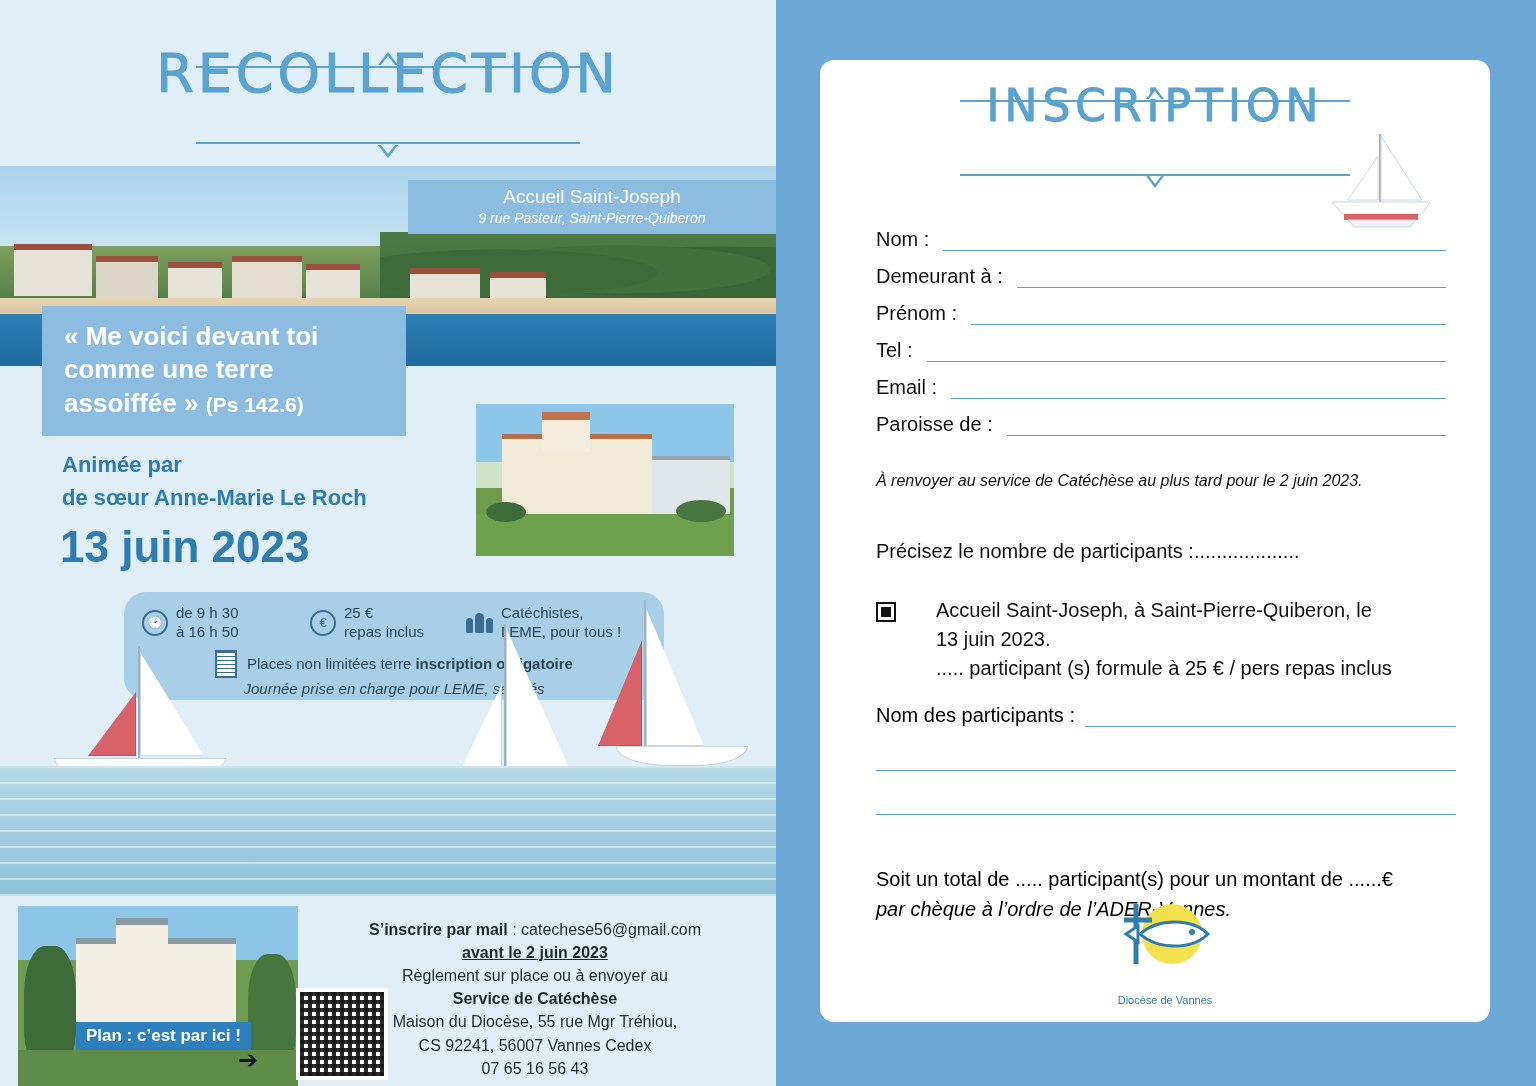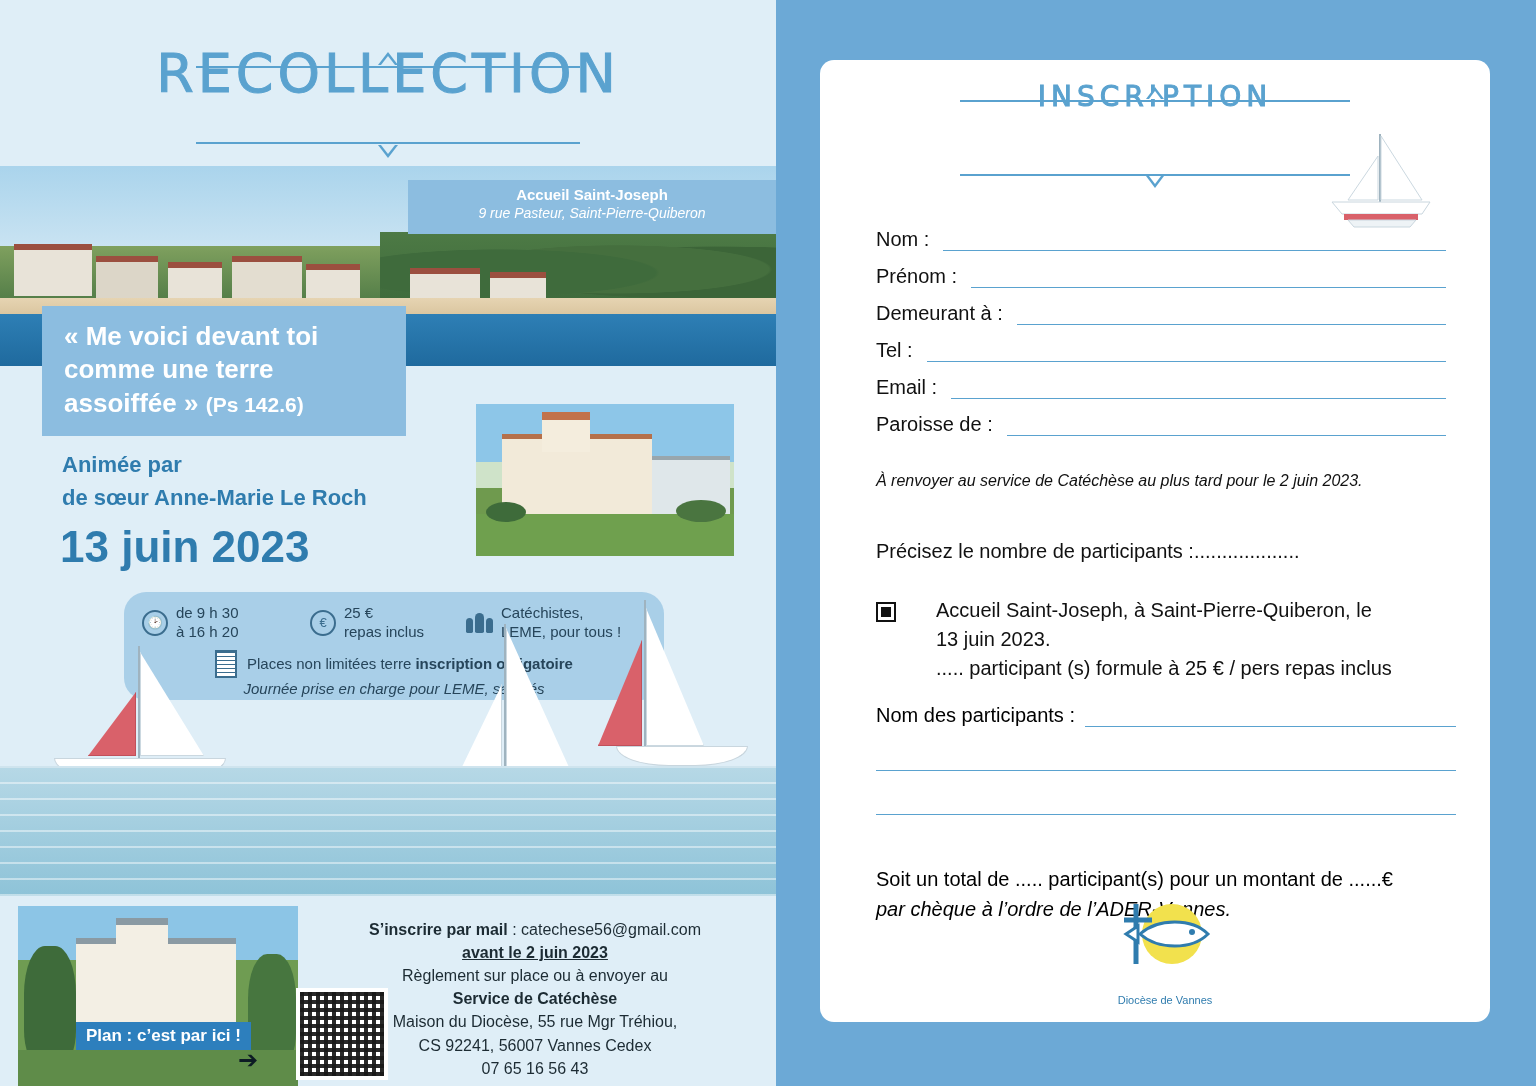--- a/index.html
+++ b/index.html
@@ -88,21 +88,21 @@
   .beach .h6 { left:410px; top:42px; width:70px; height:32px; }
   .beach .h7 { left:490px; top:46px; width:56px; height:28px; }
 
   .venue-banner {
     position: absolute; top: 180px; left: 408px; width: 368px; height: 54px;
     background: #8cbde0;
     color: #fff;
     text-align: center;
     padding-top: 6px;
   }
-  .venue-banner .vname { font-weight: bold; font-size: 15px; }
+  .venue-banner .vname { font-weight: normal; font-size: 19px; }
   .venue-banner .vaddr { font-style: italic; font-size: 14px; margin-top: 2px; }
 
   
   .quote-box {
     position: absolute; top: 306px; left: 42px; width: 364px; padding: 14px 18px 16px 22px;
     background: #8cbde0; color: #fff; font-weight: bold; font-size: 26px; line-height: 1.28;
   }
   .quote-box .ref { font-size: 21px; }
 
   .animee {
@@ -217,21 +217,21 @@
   }
 
   
   .right { position: relative; flex: 1; }
   .card {
     position: absolute; left: 44px; top: 60px; width: 670px; height: 962px;
     background: #fff; border-radius: 14px;
   }
   .insc-title-wrap { position: relative; height: 110px; margin-top: 20px; }
   .insc-title {
-    text-align:center; font-size: 28px; letter-spacing: 5px; color:#5aa2cf;
+    text-align:center; font-size: 44px; letter-spacing: 5px; color:#5aa2cf;
     font-family:"DejaVu Sans", sans-serif; -webkit-text-stroke: 1px #5aa2cf;
   }
   .insc-line { position:absolute; left:140px; right:140px; border-top:2px solid #5aa2cf; }
   .insc-line.t { top: 20px; }
   .insc-line.b { bottom: 14px; }
   .insc-tri { position:absolute; left:50%; margin-left:-9px; width:0;height:0;
               border-left:9px solid transparent;border-right:9px solid transparent; }
   .insc-tri.up { top:7px; border-bottom:12px solid #5aa2cf; }
   .insc-tri.up::after{content:"";position:absolute;left:-6px;top:4px;width:0;height:0;
     border-left:6px solid transparent;border-right:6px solid transparent;border-bottom:8px solid #fff;}
@@ -327,21 +327,21 @@
         <div class="bush"></div>
         <div class="bush2"></div>
     </div>
 
     <div class="info-pill">
       <div class="info-row1">
         <div class="iblock w1">
           <span class="icon-circle">🕑</span>
           <span>
             <span>de 9 h 30</span><br>
-            <span>à 16 h 20</span>
+            <span>à 16 h 50</span>
           </span>
         </div>
         <div class="iblock w2">
           <span class="icon-circle">€</span>
           <span>
             <span>25 €</span><br>
             <span>repas inclus</span>
           </span>
         </div>
         <div class="iblock w3">
@@ -442,25 +442,25 @@
           <path d="M30 92 L98 92 L92 99 L36 99 Z" fill="#eef3f6" stroke="#c9d6de"></path>
         </svg>
       </div>
 
       <div class="fields">
         <div class="frow">
           <span class="flabel">Nom :</span>
           <span class="fline"></span>
         </div>
         <div class="frow">
+          <span class="flabel">Demeurant à :</span>
+          <span class="fline"></span>
+        </div>
+        <div class="frow">
           <span class="flabel">Prénom :</span>
-          <span class="fline"></span>
-        </div>
-        <div class="frow">
-          <span class="flabel">Demeurant à :</span>
           <span class="fline"></span>
         </div>
         <div class="frow">
           <span class="flabel">Tel :</span>
           <span class="fline"></span>
         </div>
         <div class="frow">
           <span class="flabel">Email :</span>
           <span class="fline"></span>
         </div>

